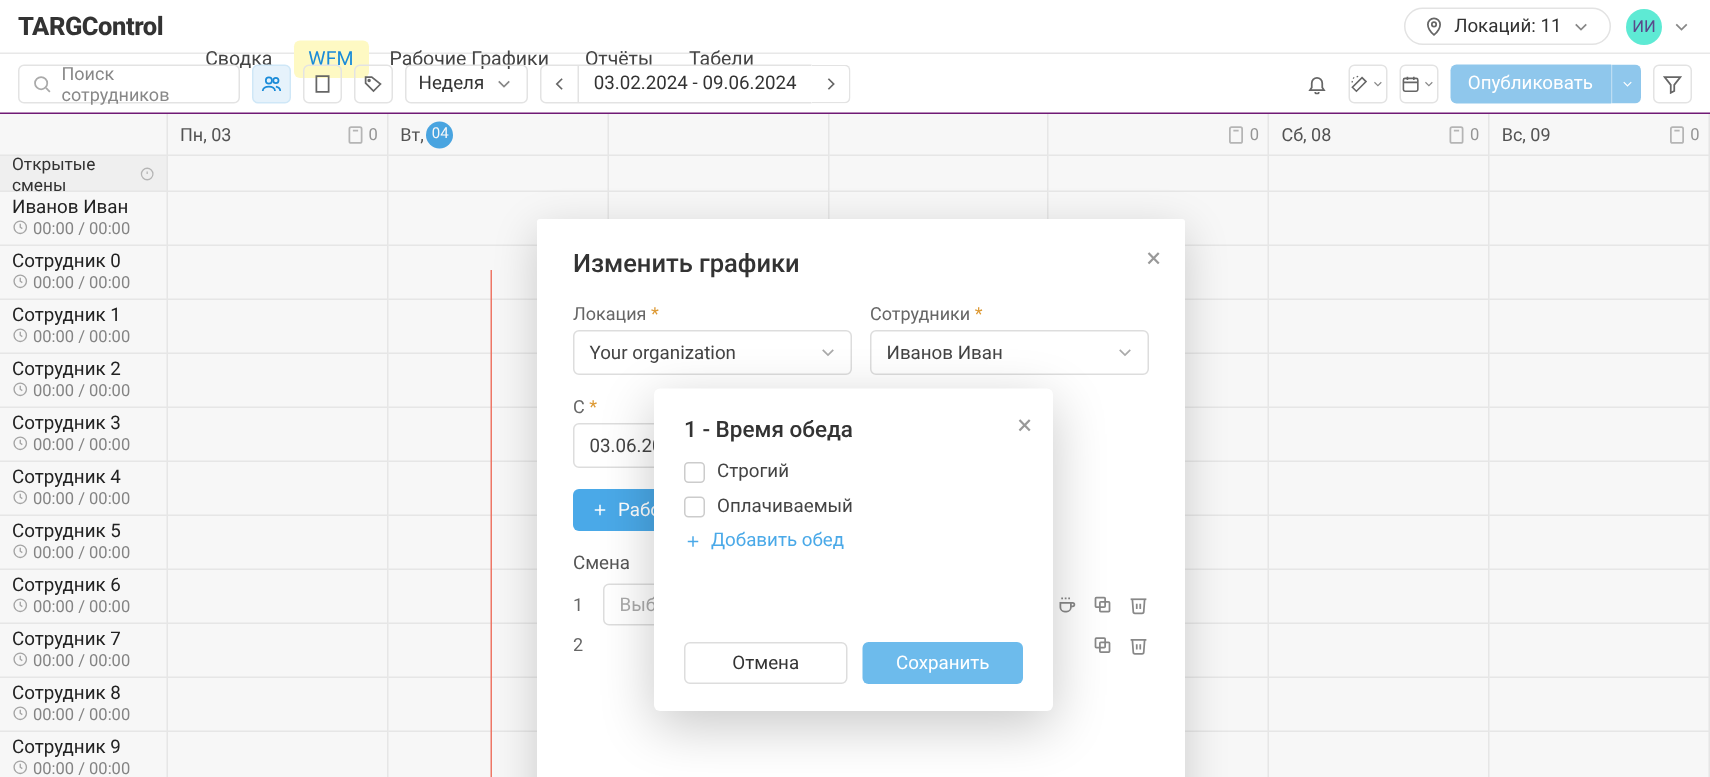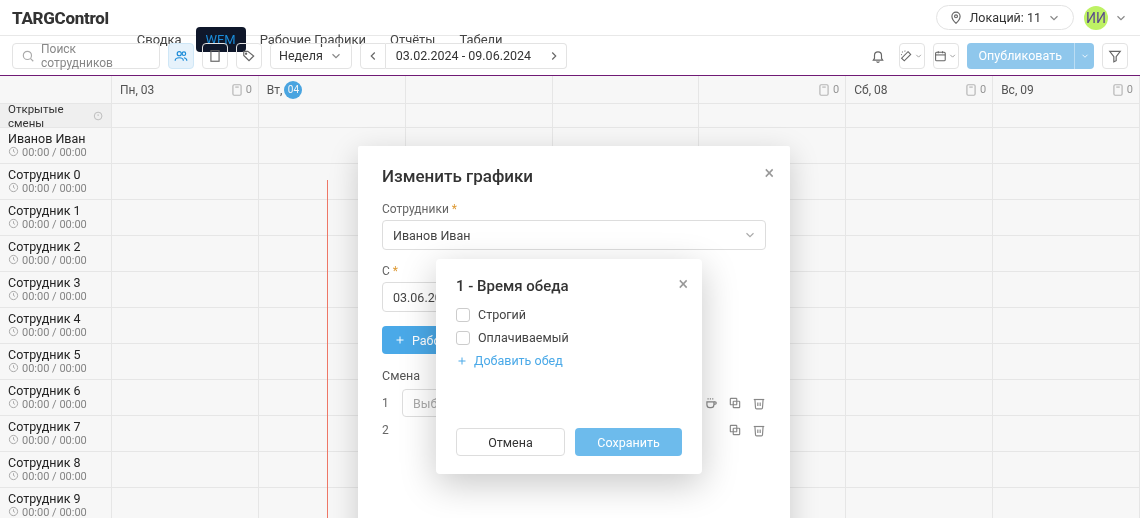--- a/index.html
+++ b/index.html
@@ -3,24 +3,24 @@
 <meta charset="utf-8">
 <style>
 * { box-sizing: border-box; margin: 0; padding: 0; font-family: -apple-system, BlinkMacSystemFont, "Segoe UI", Roboto, Arial, sans-serif; }
 html, body { width: 1140px; height: 518px; overflow: hidden; background: #fff; font-size: 13px; color: #333; }
 
 
 .topbar { display: flex; align-items: center; height: 36px; padding: 0 12px; border-bottom: 1px solid #e8e8e8; }
 .brand { font-weight: 800; font-size: 17px; letter-spacing: -0.3px; margin-right: 18px; }
 .nav-tabs { display: flex; gap: 4px; margin-top: 44px; }
 .nav-tab { padding: 5px 10px; border-radius: 4px; color: #444; font-size: 13px; cursor: pointer; }
-.nav-tab.active { background: #0f172a; color: #1a8bd8; }
+.nav-tab.active { background: #fef9c3; color: #1a8bd8; }
 .spacer { flex: 1; }
 .loc-pill { display: flex; align-items: center; gap: 6px; border: 1px solid #e3e3e3; border-radius: 18px; padding: 4px 12px; font-size: 12.5px; cursor: pointer; }
-.avatar { width: 24px; height: 24px; border-radius: 50%; background: #bef264; color: #5a4a8a; display: flex; align-items: center; justify-content: center; font-size: 14px; margin-left: 10px; cursor: pointer;}
+.avatar { width: 24px; height: 24px; border-radius: 50%; background: #5eead4; color: #5a4a8a; display: flex; align-items: center; justify-content: center; font-size: 11px; margin-left: 10px; cursor: pointer;}
 .caret-btn { margin-left: 6px; color: #888; cursor: pointer; }
 
 
 .toolbar { display: flex; align-items: center; height: 40px; padding: 0 12px; gap: 8px; border-bottom: 1px solid #701a75; }
 .search { display: flex; align-items: center; gap: 6px; border: 1px solid #e3e3e3; border-radius: 4px; padding: 0 8px; height: 26px; width: 148px; font-size: 12px; color: #888; cursor: text;}
 .icon-btn { width: 26px; height: 26px; border: 1px solid #e3e3e3; border-radius: 4px; display: flex; align-items: center; justify-content: center; color: #666; cursor: pointer;}
 .icon-btn.act { background: #e6f2fb; color:#1a8bd8; border-color:#cfe7f7; }
 .range-select, .period-select { display:flex; align-items:center; gap:6px; border:1px solid #e3e3e3; border-radius:4px; height:26px; padding:0 8px; font-size:12.5px; cursor:pointer; }
 .nav-arrow { width:26px; height:26px; border:1px solid #e3e3e3; border-top-left-radius:4px; border-bottom-left-radius:4px; display:flex; align-items:center; justify-content:center; cursor:pointer; color:#666;}
 .nav-arrow.right { border-radius:0 4px 4px 0; border-left:none;}
@@ -391,20 +391,31 @@
     </div>
   <div class="redline"></div>
 
   <div class="overlay"></div>
 
   <div class="modal1">
     <h2>Изменить графики</h2>
     <span class="close-x">×</span>
 
     <div class="field-row">
+      <div class="field">
+        <div class="lbl"><span>Локация</span> <span class="req">*</span></div>
+        <div class="sel">
+          <span>Your organization</span>
+          <span class="caret">
+              <svg class="ic" viewBox="0 0 24 24" fill="none" stroke="#aaa" stroke-width="2">
+                <polyline points="6 9 12 15 18 9"></polyline>
+              </svg>
+            </span>
+        </div>
+      </div>
       <div class="field">
         <div class="lbl"><span>Сотрудники</span> <span class="req">*</span></div>
         <div class="sel">
           <span>Иванов Иван</span>
           <span class="caret">
               <svg class="ic" viewBox="0 0 24 24" fill="none" stroke="#aaa" stroke-width="2">
                 <polyline points="6 9 12 15 18 9"></polyline>
               </svg>
             </span>
         </div>

